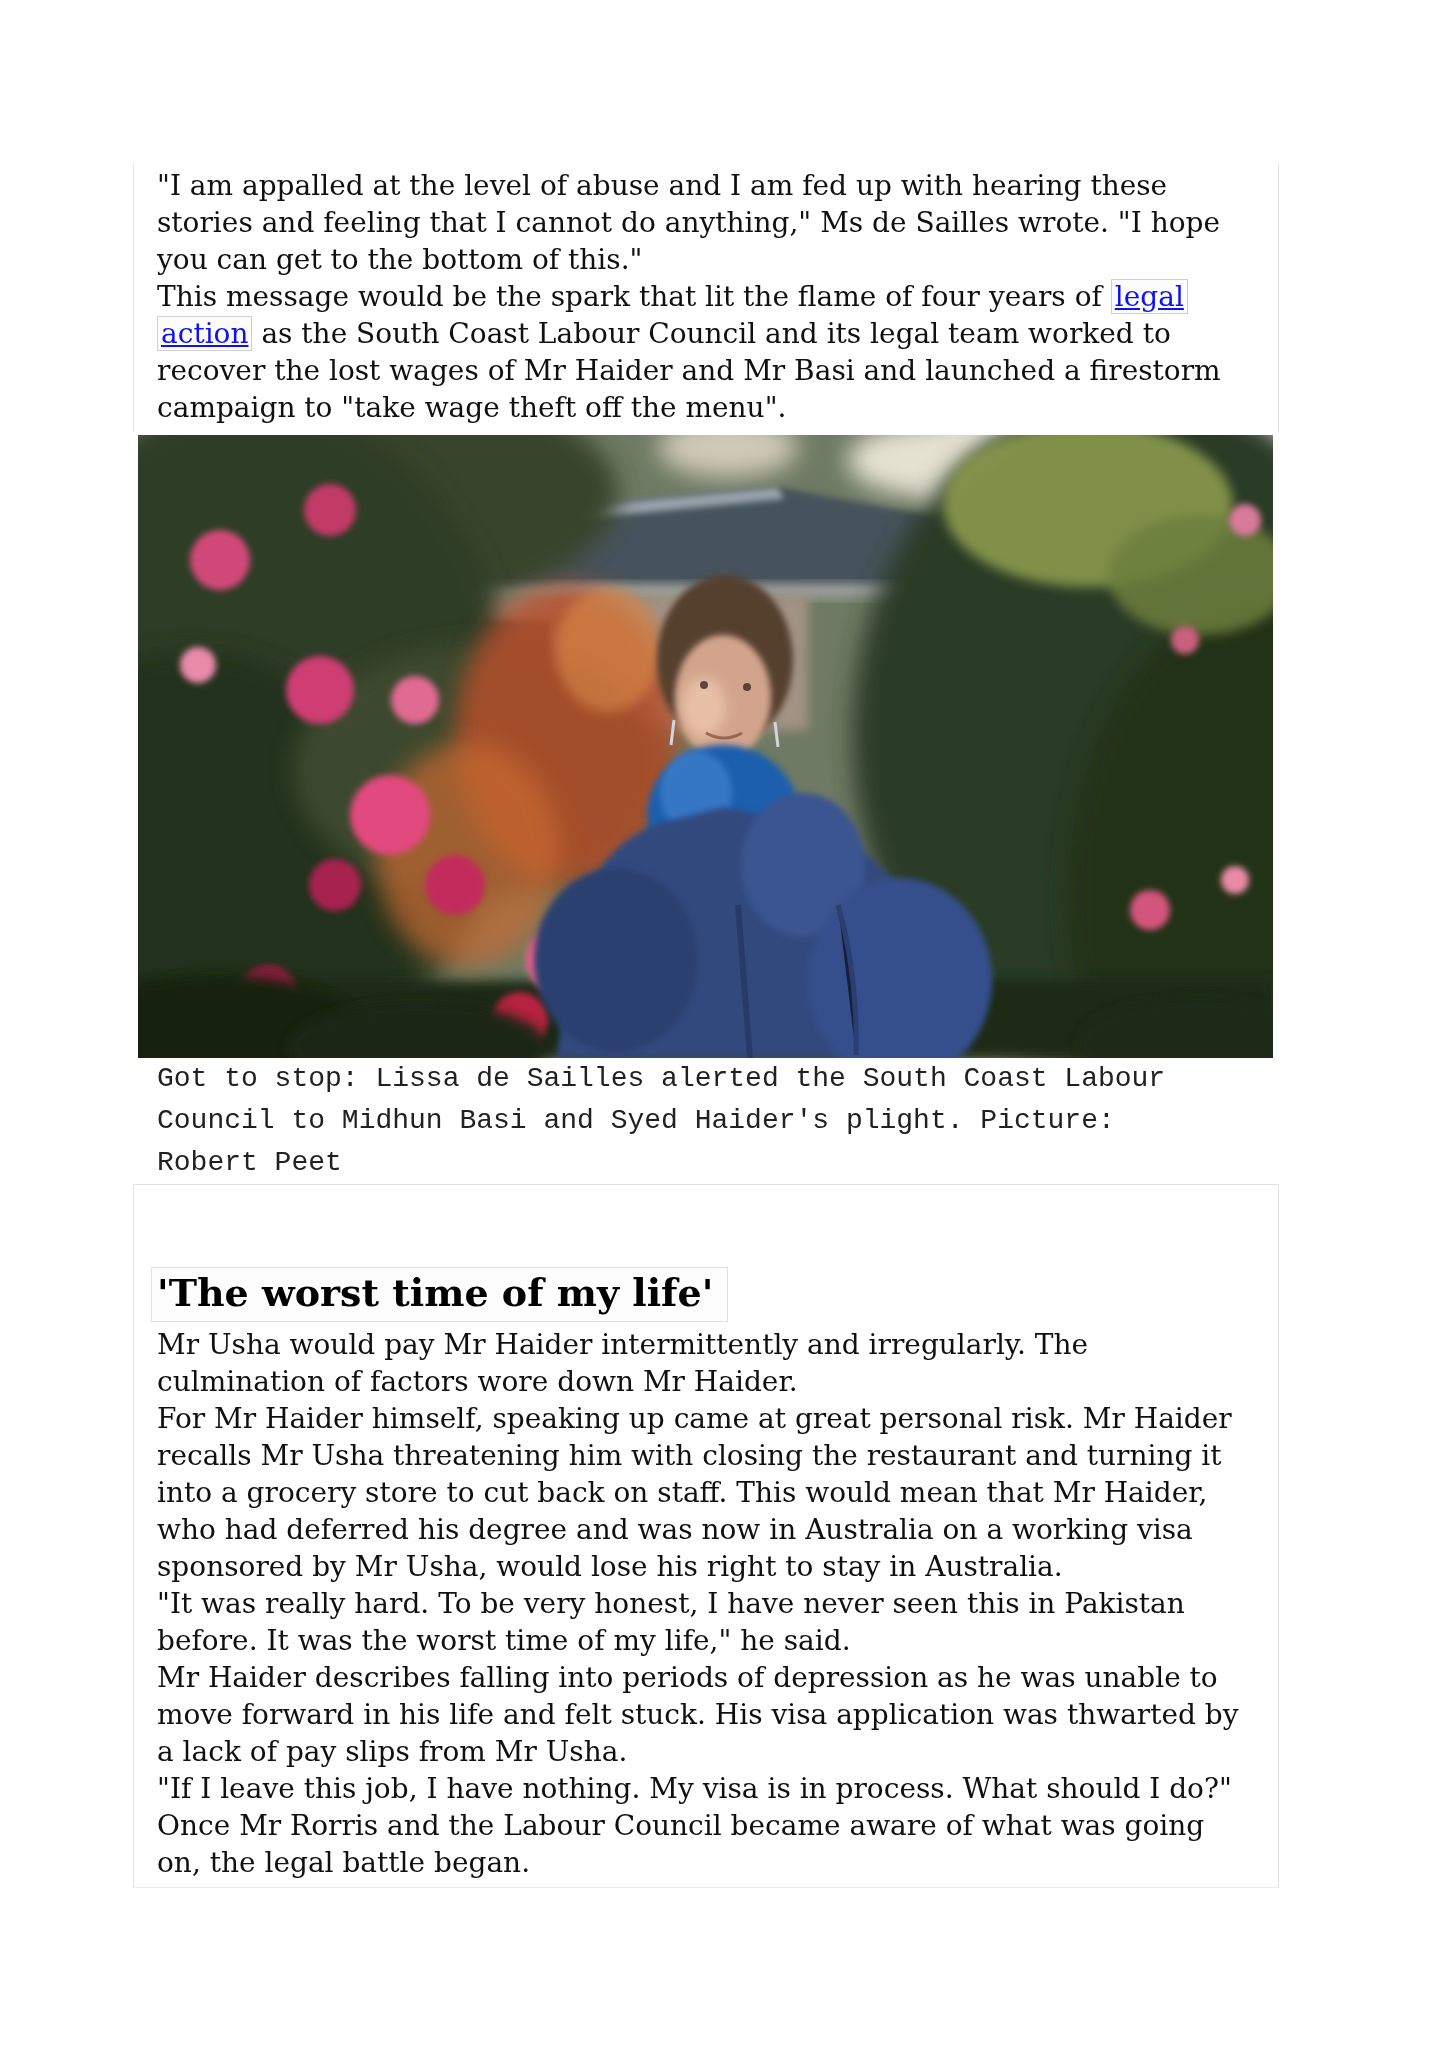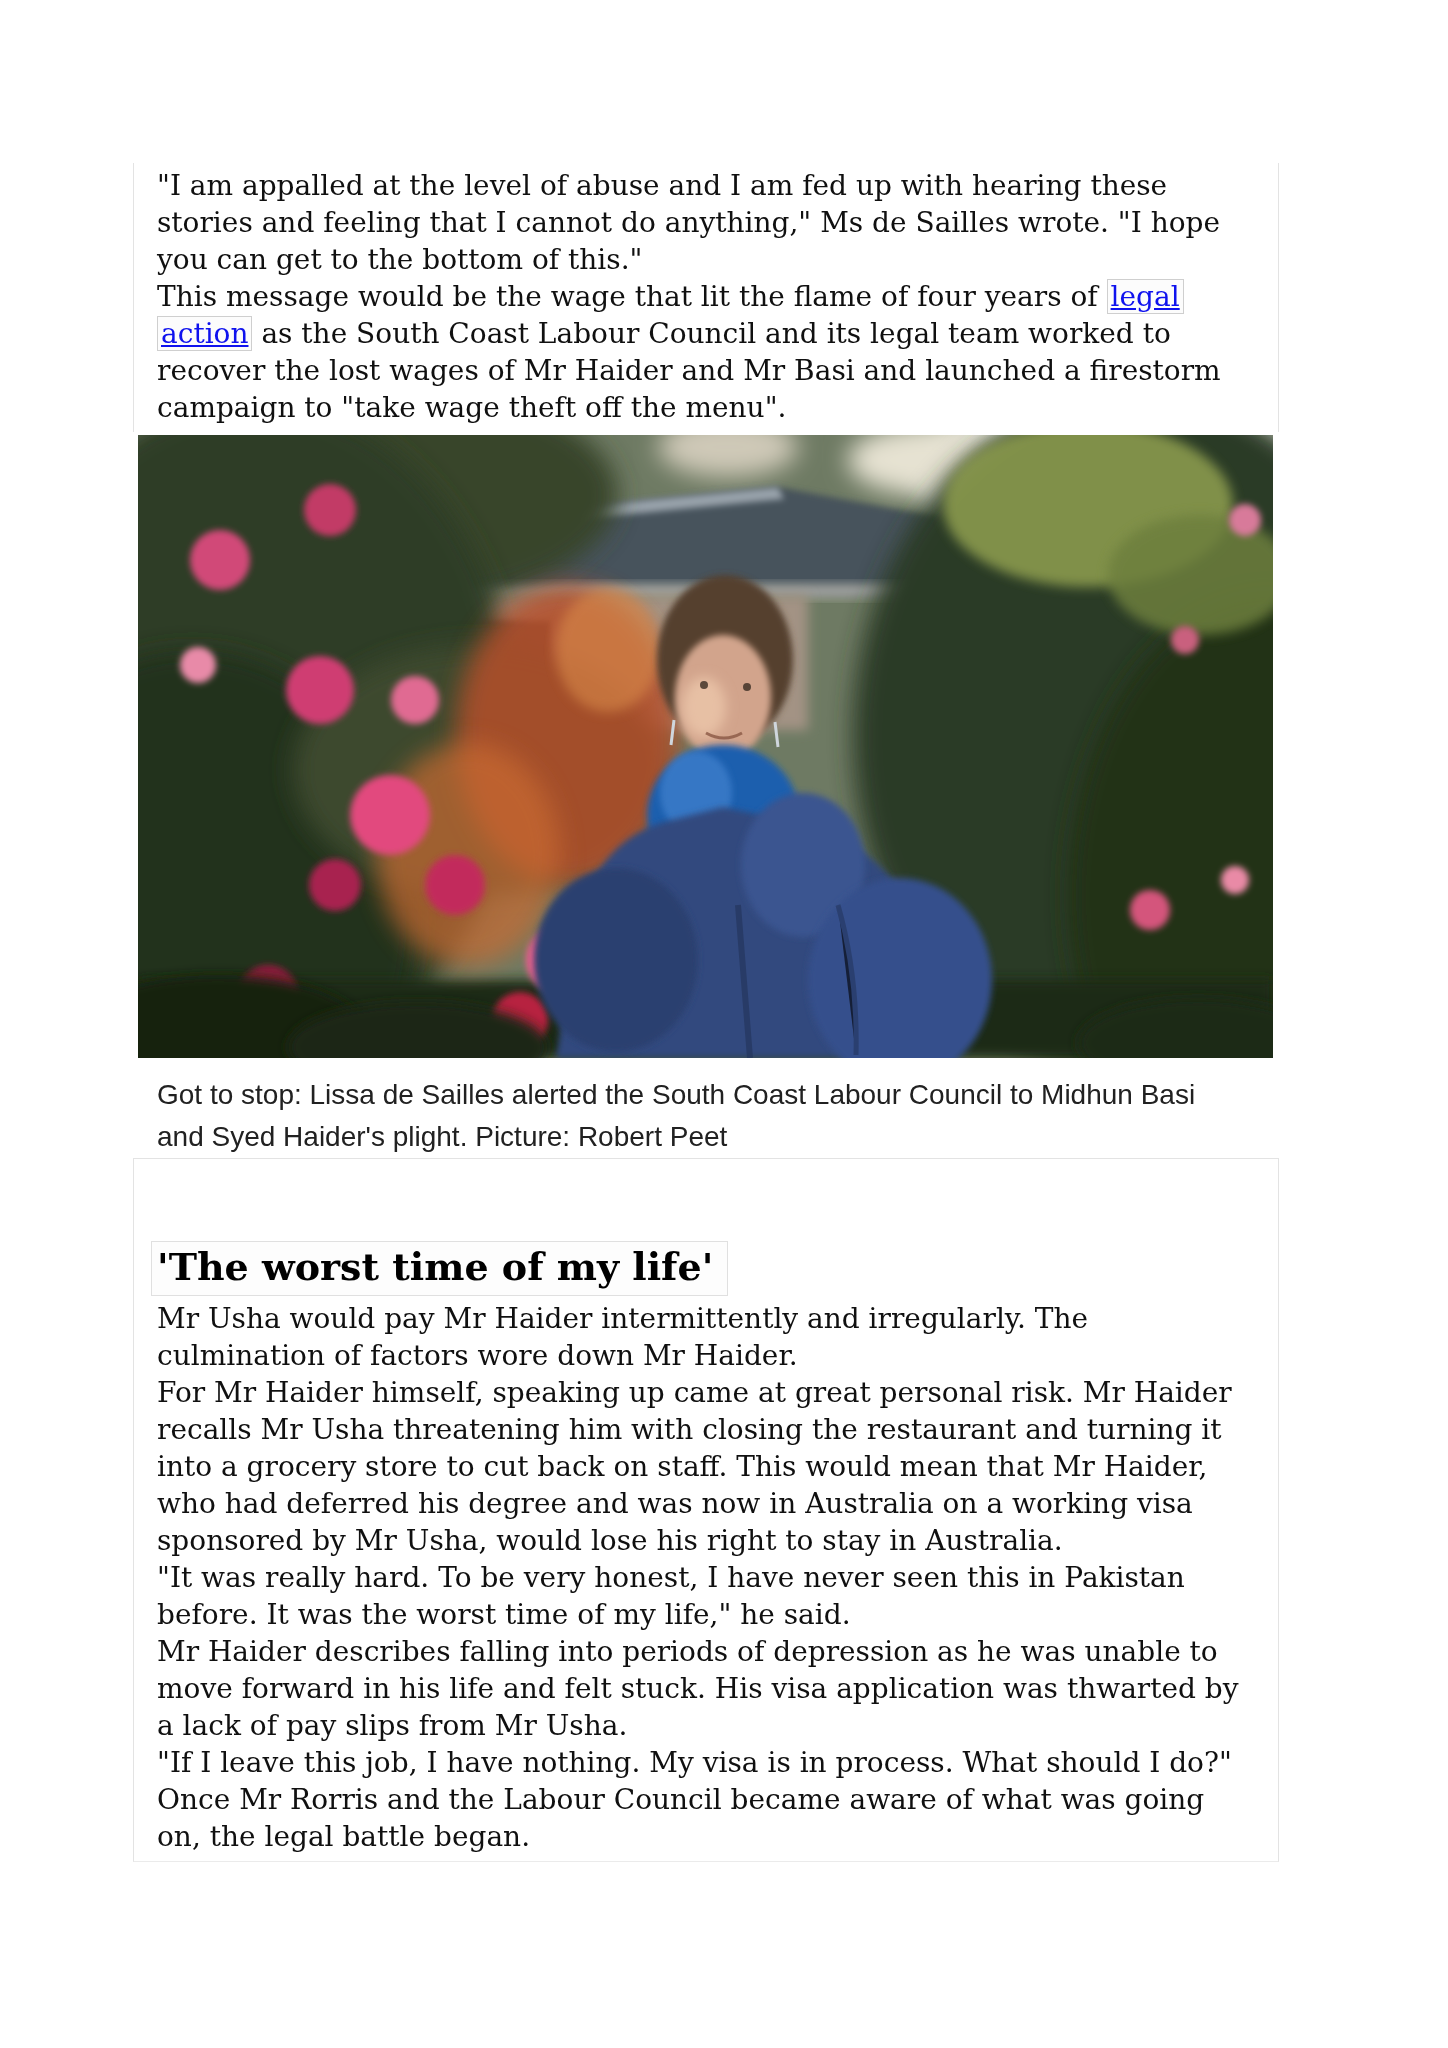--- a/index.html
+++ b/index.html
@@ -36,23 +36,23 @@
     box-decoration-break: clone;
     cursor: pointer;
   }
   figure.photo {
     margin: 3px 0 0 5px;
     width: 1135px; height: 623px;
     overflow: hidden;
   }
   figure.photo svg { display: block; }
   .caption {
-    margin: 16px 0 0 24px;
+    margin: 0 0 0 24px;
     width: 1045px;
-    font-family: Liberation Sans, sans-serif;
+    font-family: Liberation Mono, monospace;
     font-size: 28px;
     line-height: 42px;
     color: #212121;
   }
   .section-block {
     margin-top: 0px;
     border-top: 1px solid #e3e3e3;
     border-bottom: 1px solid #ebebeb;
     padding: 82px 26px 6px 23px;
     font-size: 28px;
@@ -70,21 +70,21 @@
     margin: 0 0 4px -6px;
   }
 </style>
 </head>
 <body>
 
 <div class="content">
 
   <div class="intro-block block-borders">
     <p><span>"I am appalled at the level of abuse and I am fed up with hearing these stories and feeling that I cannot do anything," Ms de Sailles wrote. "I hope you can get to the bottom of this."</span></p>
-    <p><span>This message would be the wage that lit the flame of four years of </span><a class="boxed-link" href="#">legal action</a><span> as the South Coast Labour Council and its legal team worked to recover the lost wages of Mr Haider and Mr Basi and launched a firestorm campaign to "take wage theft off the menu".</span></p>
+    <p><span>This message would be the spark that lit the flame of four years of </span><a class="boxed-link" href="#">legal action</a><span> as the South Coast Labour Council and its legal team worked to recover the lost wages of Mr Haider and Mr Basi and launched a firestorm campaign to "take wage theft off the menu".</span></p>
   </div>
 
   <figure class="photo">
     <svg width="1135" height="623" viewBox="0 0 1135 623" xmlns="http://www.w3.org/2000/svg">
       <defs>
         <filter id="b12" x="-50%" y="-50%" width="200%" height="200%">
             <feGaussianBlur stdDeviation="12"></feGaussianBlur>
           </filter>
         <filter id="b6" x="-50%" y="-50%" width="200%" height="200%">
             <feGaussianBlur stdDeviation="6"></feGaussianBlur>

